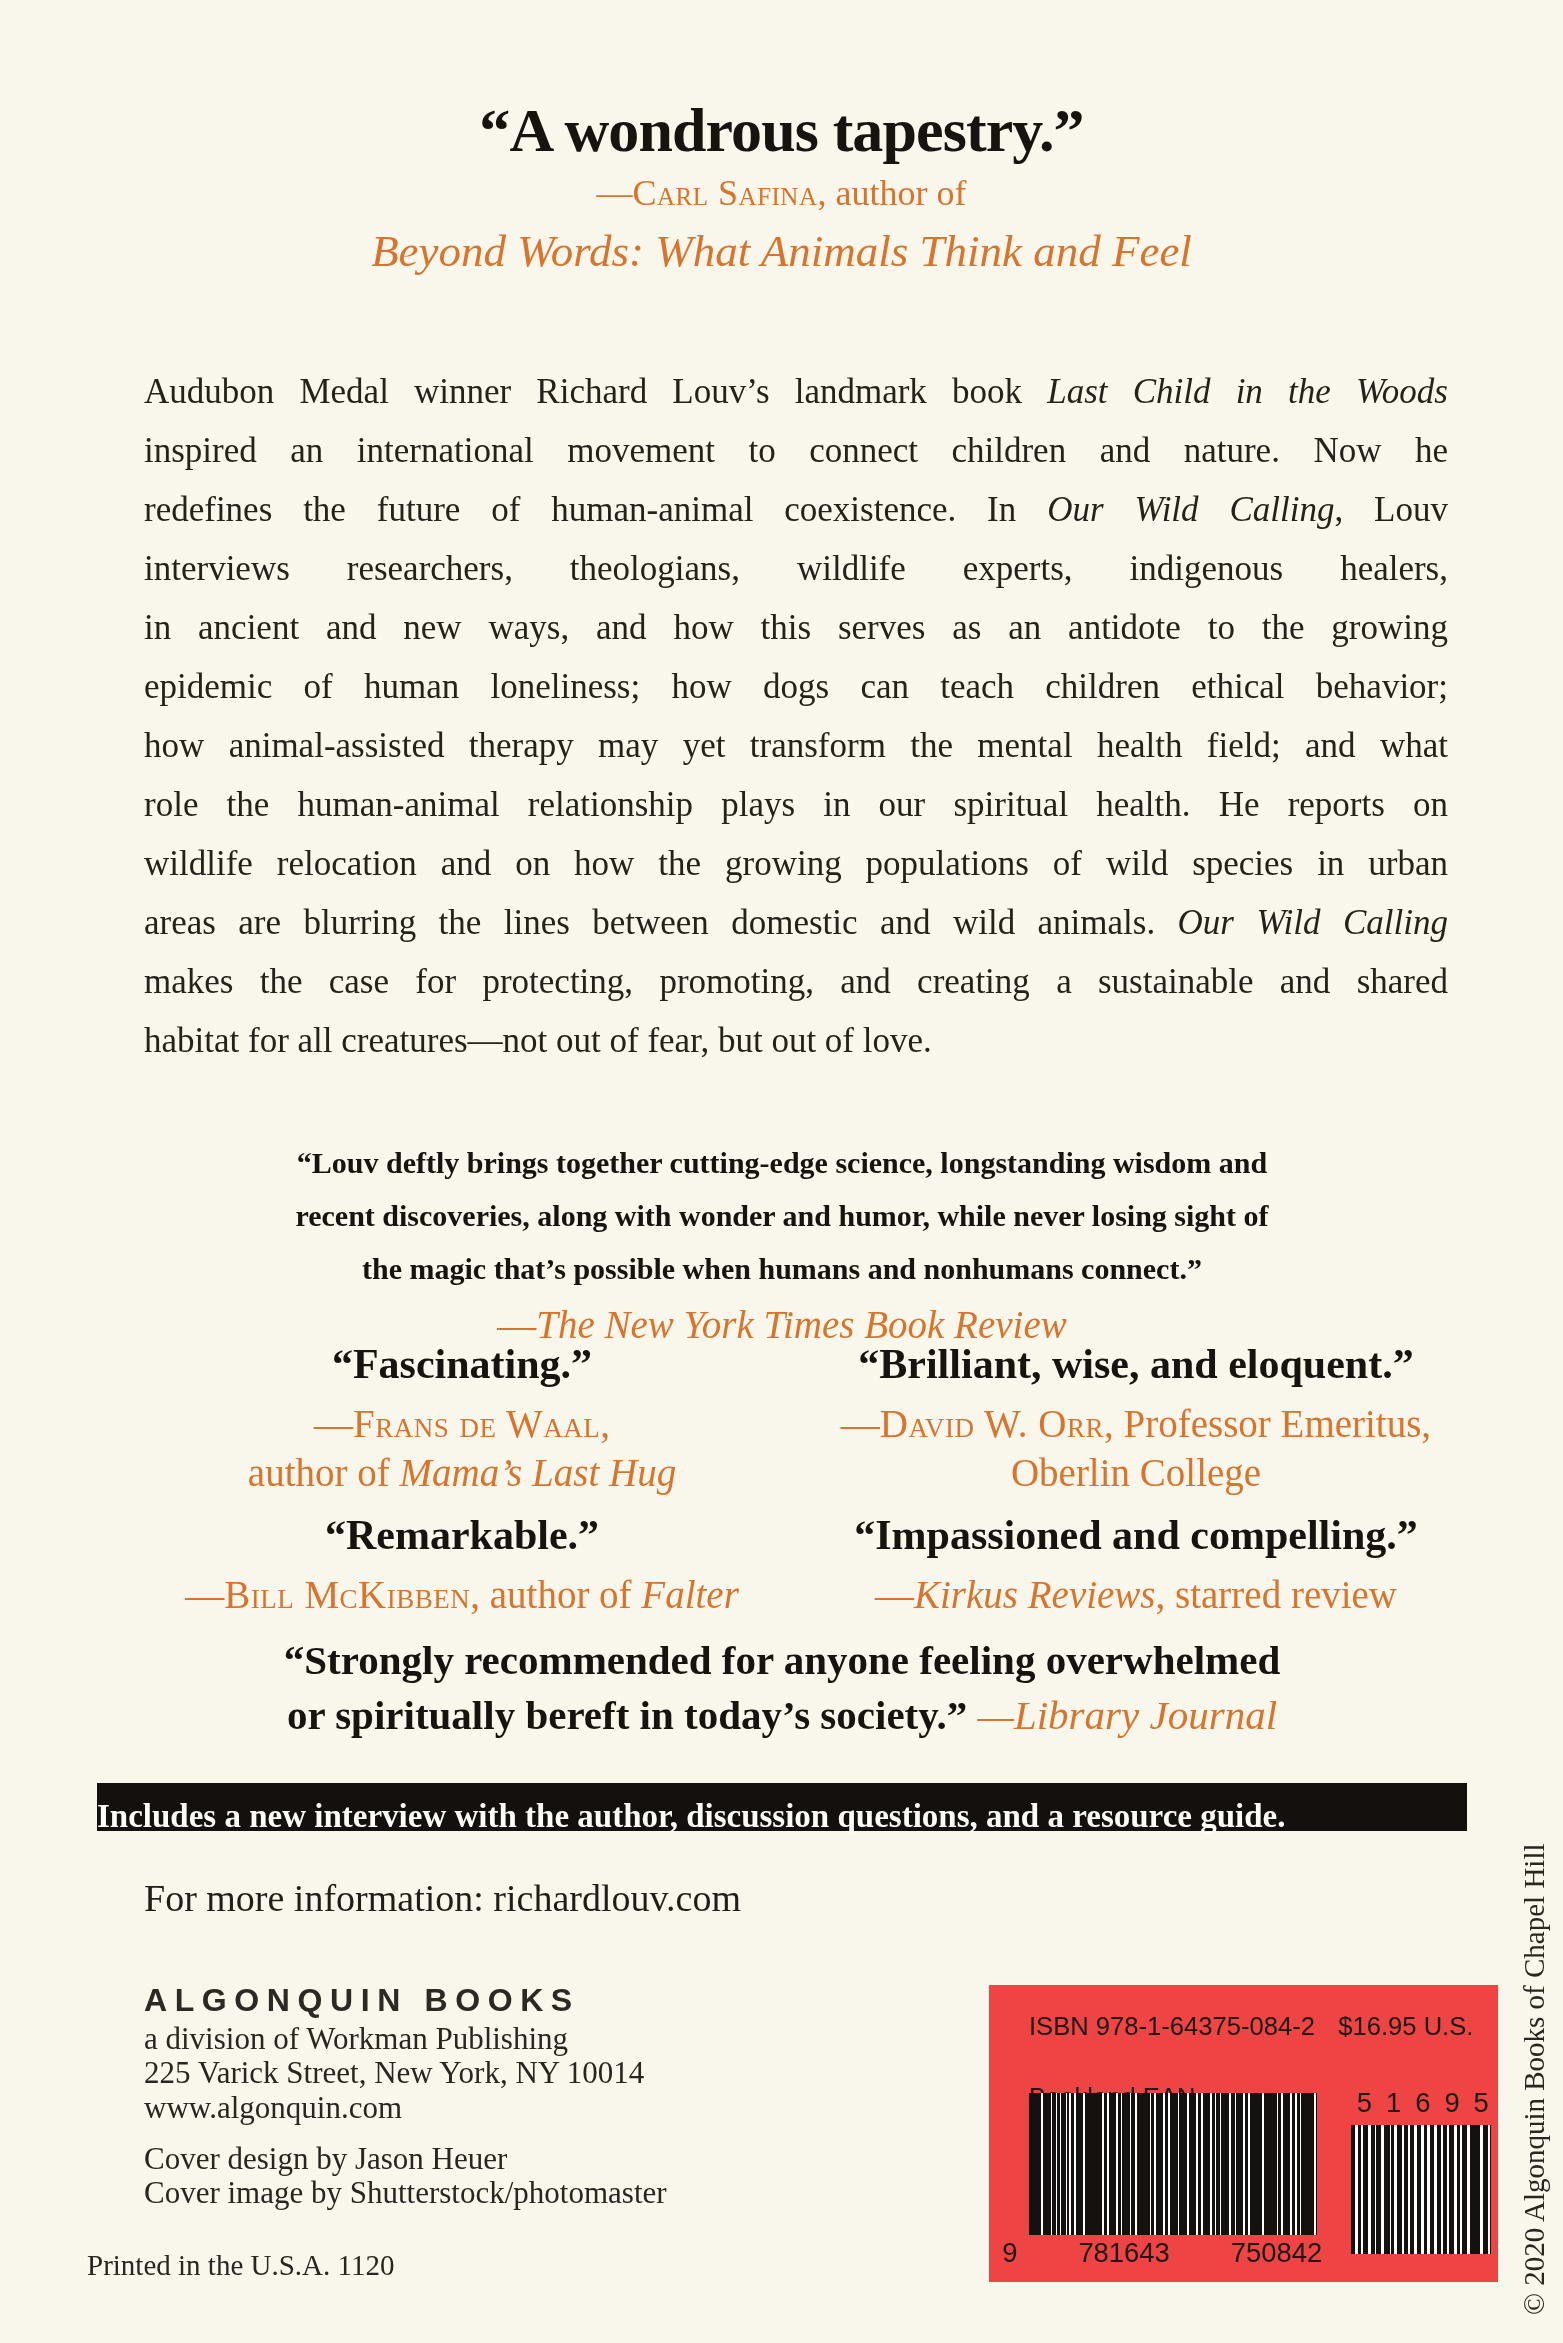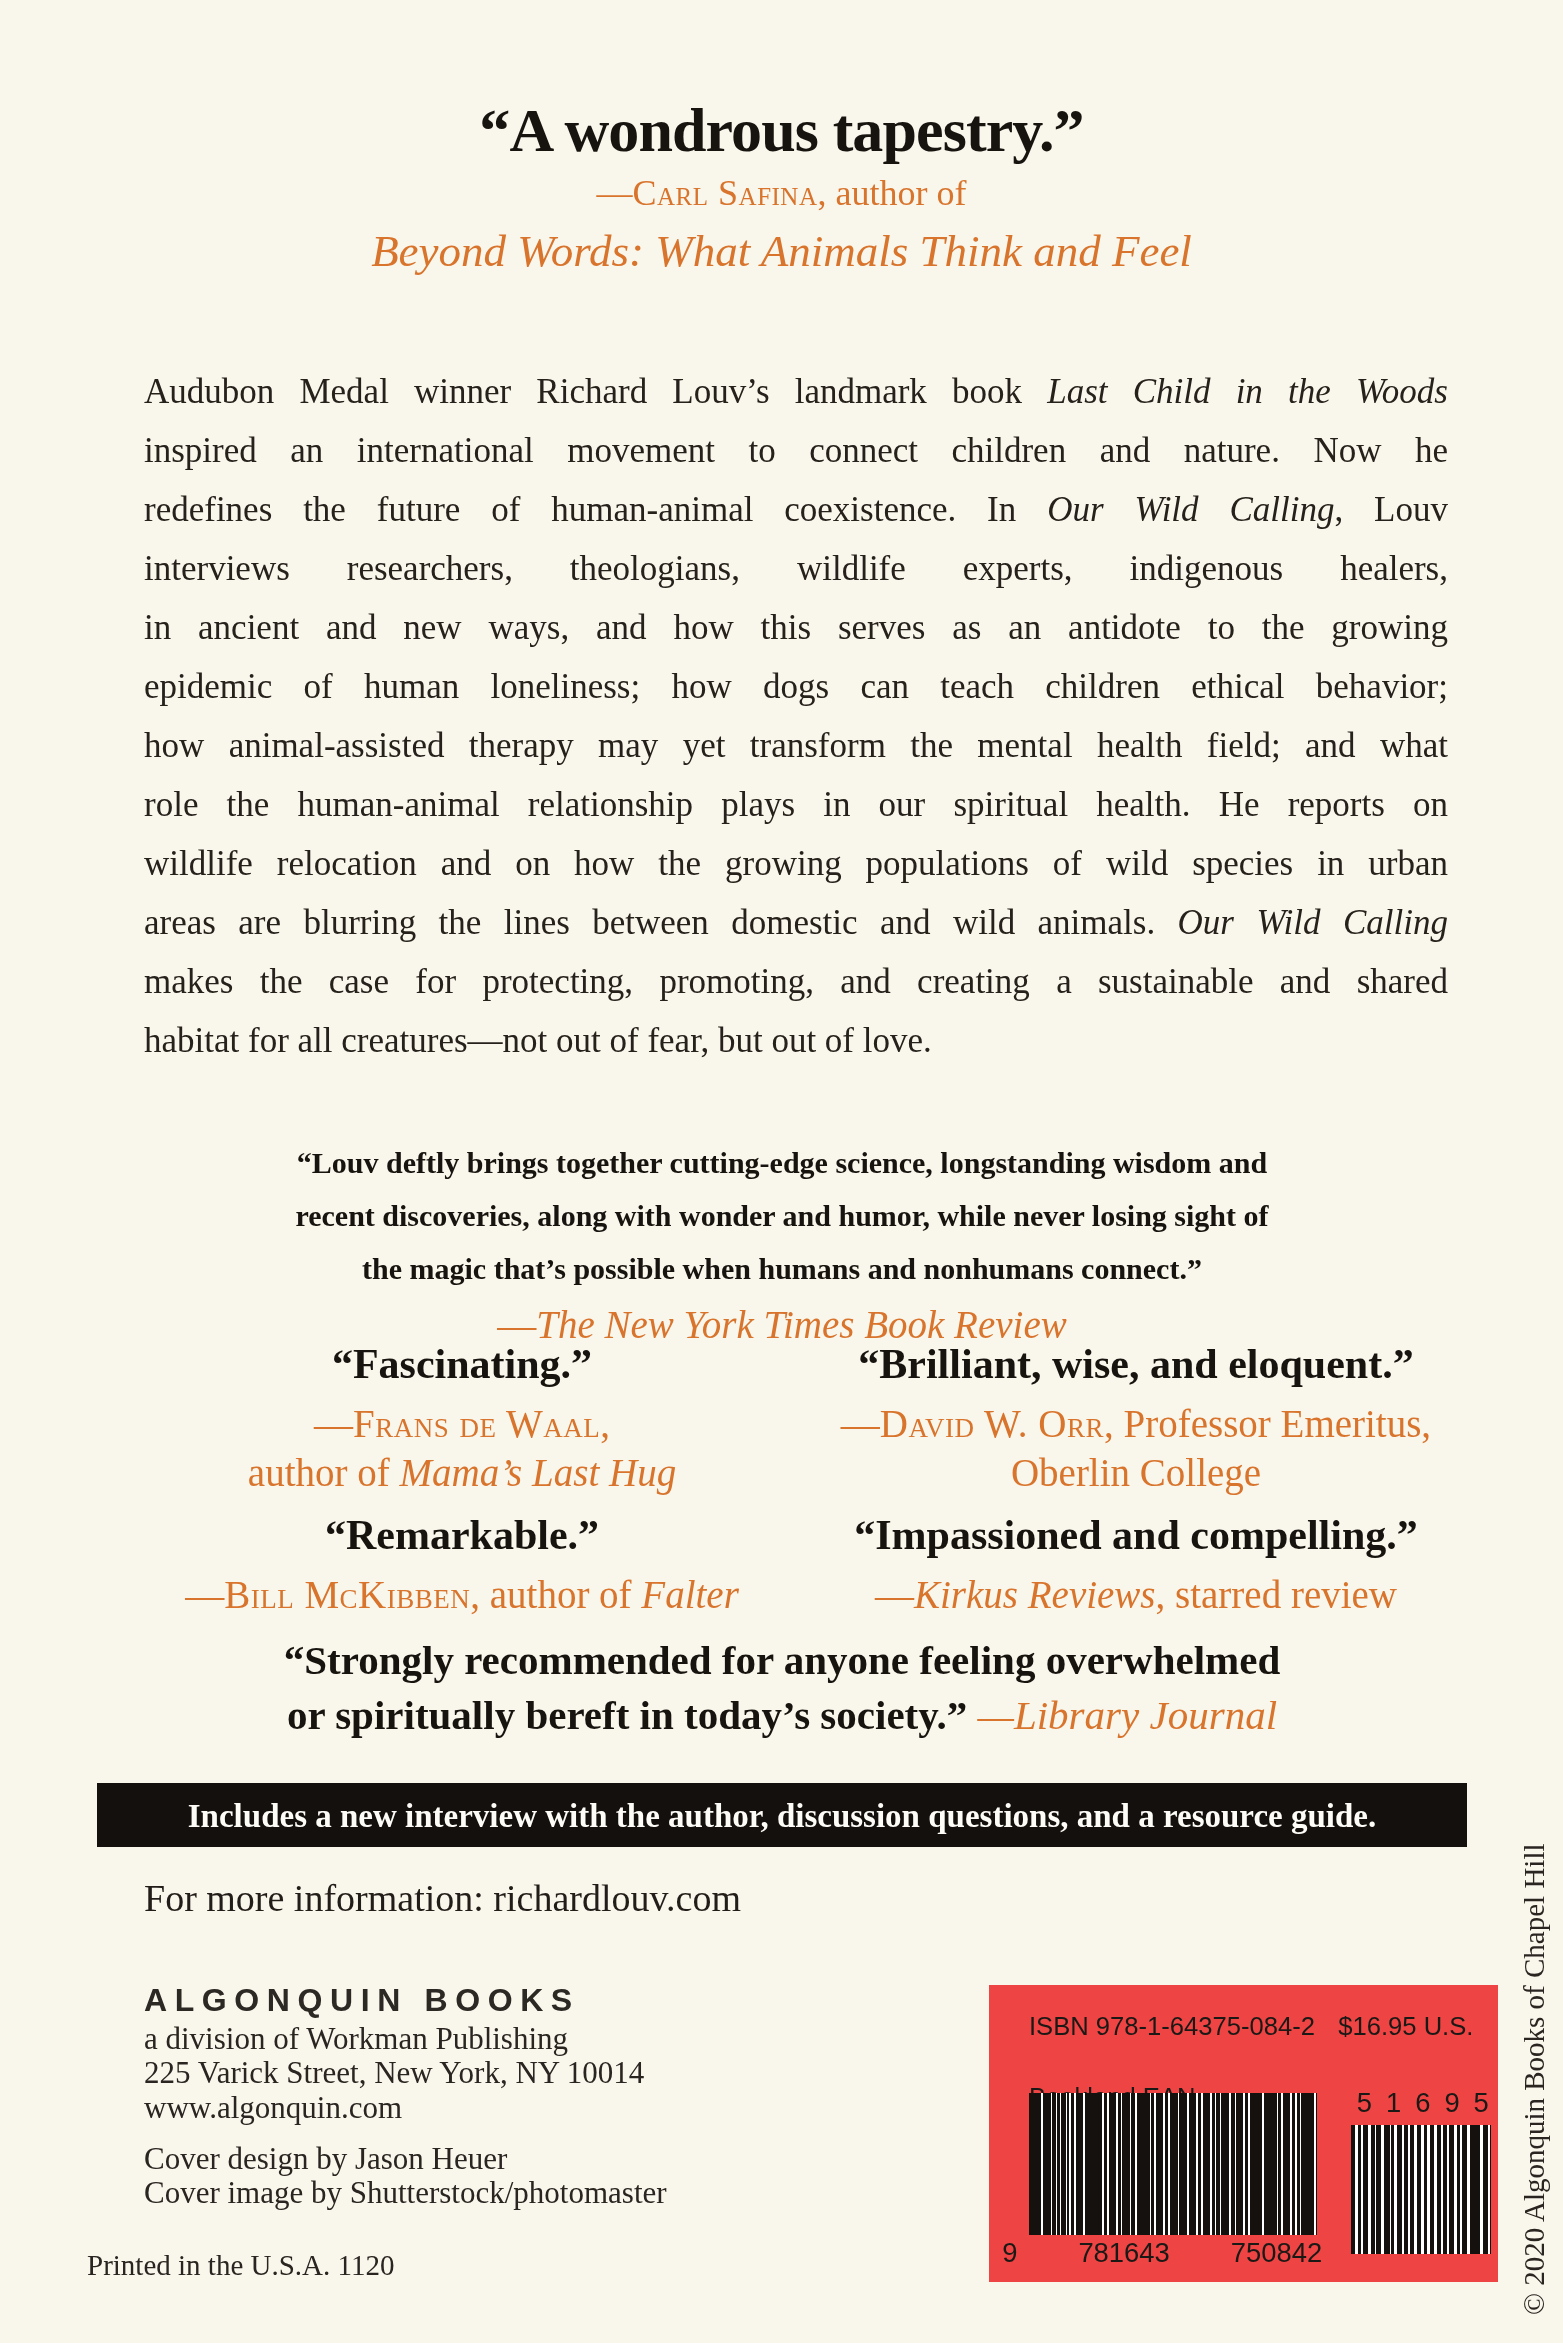--- a/index.html
+++ b/index.html
@@ -53,23 +53,23 @@
   .qblock-b{left:814px;top:1340px;width:644px;}
   .qblock-c{left:110px;top:1511px;width:704px;}
   .qblock-d{left:814px;top:1511px;width:644px;}
 
   
   .library{left:95px;top:1633px;width:1374px;
     font-size:41px;line-height:55px;font-weight:700;color:#17130e;}
   .library .seg-i{font-weight:400;}
 
   
-  .banner{left:97px;top:1783px;width:1370px;height:64px;
+  .banner{left:97px;top:1783px;width:1370px;height:48px;
     background:var(--banner);color:#fdfcf7;
-    font-size:33px;font-weight:700;line-height:66px;text-align:center;white-space:nowrap;}
+    font-size:33px;font-weight:700;line-height:66px;white-space:nowrap;}
 
   .info-line{left:144px;top:1876px;font-size:38px;color:#221d18;}
 
   
   .pub-name{left:144px;top:1982px;font-family:"Liberation Sans",sans-serif;
     font-size:32px;font-weight:700;letter-spacing:7.6px;color:#2c2823;}
   .pub-line{left:144px;font-size:31px;color:#2a2520;}
   .pub-division{top:2021px;}
   .pub-address{top:2055px;}
   .pub-website{top:2090px;}

